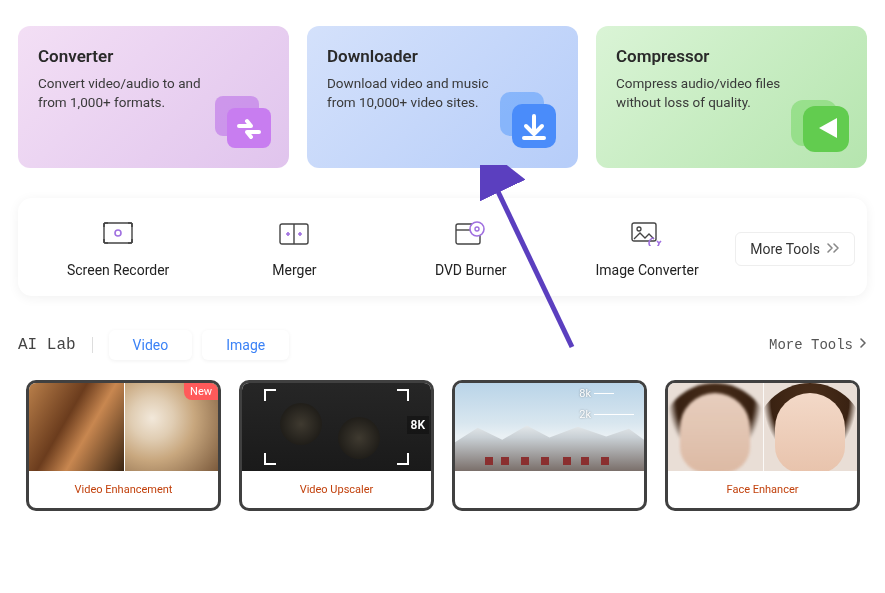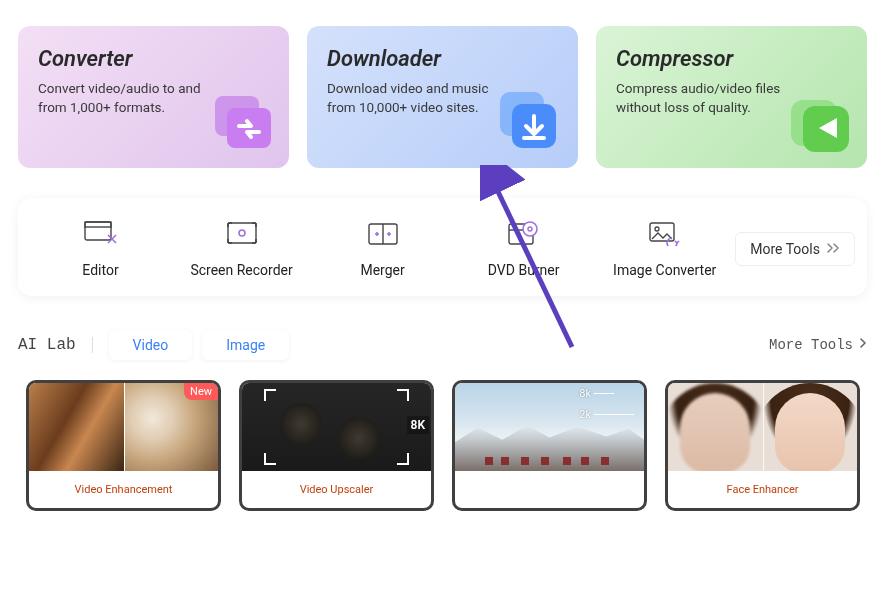--- a/index.html
+++ b/index.html
@@ -28,25 +28,24 @@
     .card-converter {
       background: linear-gradient(135deg, #f3dff5 0%, #e0c4ed 100%);
     }
     .card-downloader {
       background: linear-gradient(135deg, #d4e1fb 0%, #b6cdf9 100%);
     }
     .card-compressor {
       background: linear-gradient(135deg, #daf4d6 0%, #b5e5ae 100%);
     }
     .card-title {
-      font-size: 22px;
+      font-size: 17px;
       font-weight: 600;
       color: #2a2a2a;
       margin-bottom: 8px;
-      font-style: italic;
     }
     .card-desc {
       font-size: 13.5px;
       color: #3a3a3a;
       line-height: 1.4;
       max-width: 180px;
     }
     .card-icon {
       position: absolute;
       right: 8px;
@@ -263,33 +262,20 @@
           <rect x="2" y="8" width="46" height="46" rx="12" fill="#6fd65e" opacity="0.5"></rect>
           <rect x="14" y="14" width="46" height="46" rx="12" fill="#62cc4f"></rect>
           <path d="M30 36 l18 10 l0 -20 z" fill="#fff"></path>
         </g>
       </svg>
     </span>
   </div>
 </div>
 
 <div class="tools-bar">
-  <div class="tool">
-    <span class="tool-ico">
-      <svg width="34" height="26" viewBox="0 0 34 26">
-          <rect x="1" y="1" width="26" height="18" rx="2" fill="none" stroke="#444" stroke-width="1.4"></rect>
-          <rect x="1" y="1" width="26" height="5" fill="none" stroke="#444" stroke-width="1.4"></rect>
-          <g stroke="#a070e0" stroke-width="1.6">
-            <line x1="24" y1="14" x2="32" y2="22"></line>
-            <line x1="32" y1="14" x2="24" y2="22"></line>
-          </g>
-        </svg>
-    </span>
-    <span class="tool-label">Editor</span>
-  </div>
   <div class="tool">
     <span class="tool-ico">
       <svg width="30" height="24" viewBox="0 0 30 24">
           <rect x="1" y="1" width="28" height="20" rx="2" fill="none" stroke="#444" stroke-width="1.4"></rect>
           <circle cx="15" cy="11" r="3" fill="none" stroke="#a070e0" stroke-width="1.6"></circle>
           <path d="M1 1 l4 0 M1 1 l0 4 M29 1 l-4 0 M29 1 l0 4 M1 21 l4 0 M1 21 l0 -4 M29 21 l-4 0 M29 21 l0 -4" stroke="#444" stroke-width="1.6"></path>
         </svg>
     </span>
     <span class="tool-label">Screen Recorder</span>
   </div>

